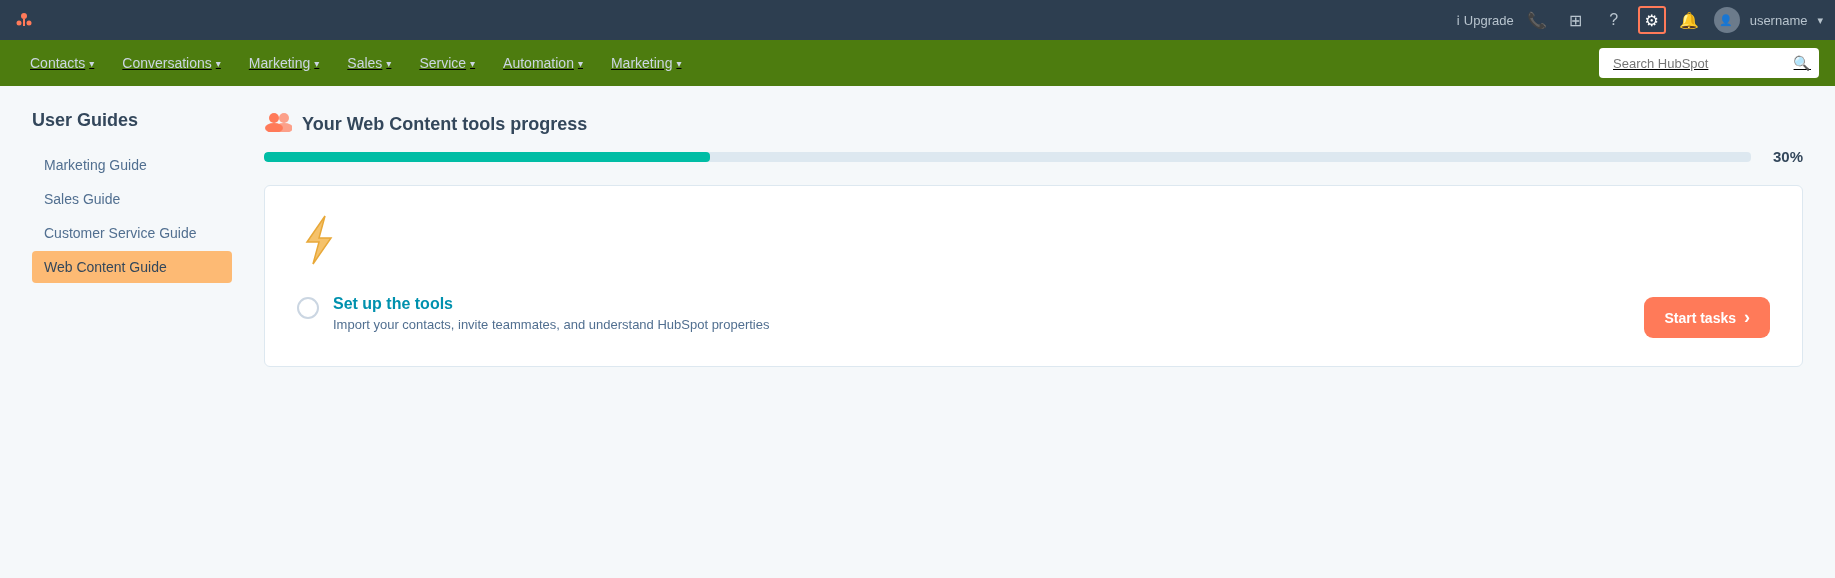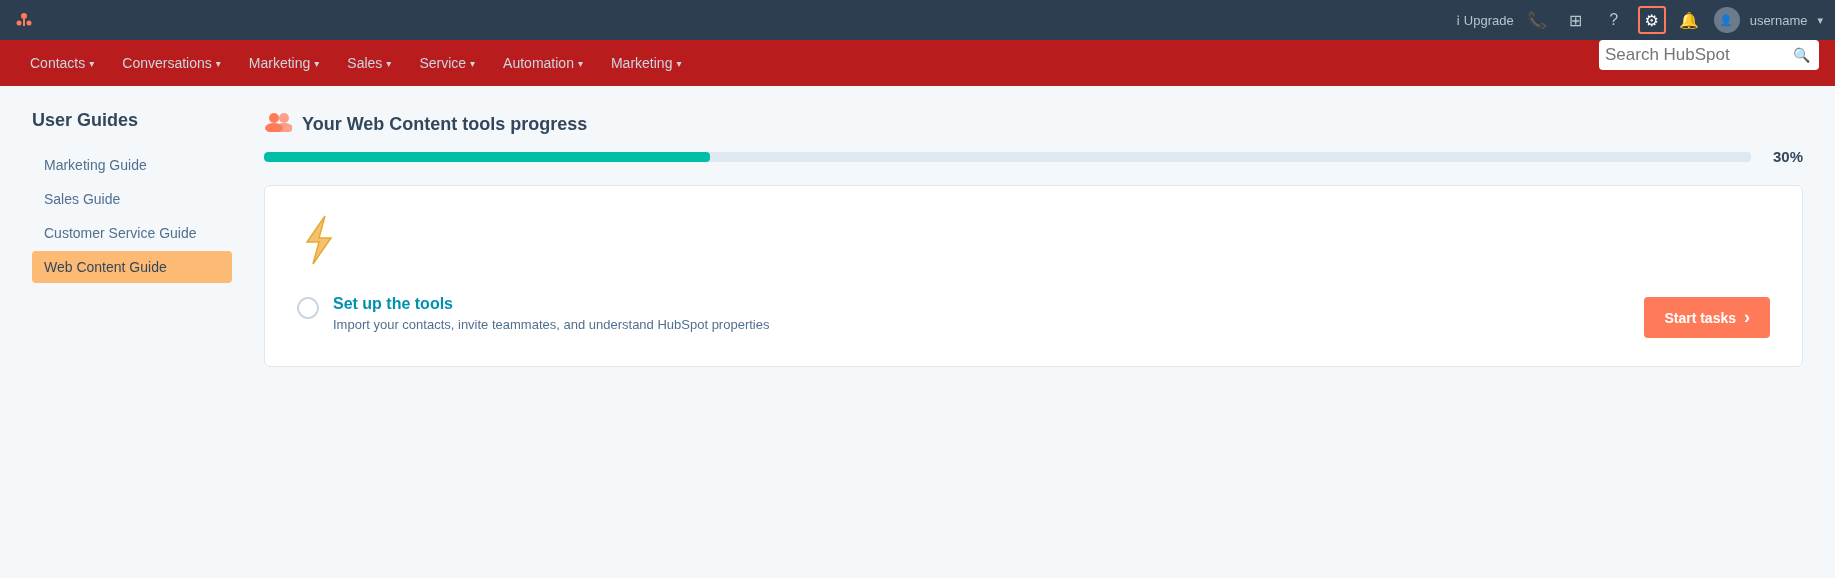--- a/index.html
+++ b/index.html
@@ -18,26 +18,27 @@
     .hubspot-logo { color: #ff7a59; font-size: 20px; display: flex; align-items: center; }
     .top-bar-right { display: flex; align-items: center; gap: 10px; }
     .top-bar-icon { color: #b8c4ce; font-size: 16px; cursor: pointer; display: flex; align-items: center; justify-content: center; width: 28px; height: 28px; border-radius: 3px; }
     .top-bar-icon.active { border: 2px solid #ff7a59; color: #fff; }
     .top-bar-avatar { background: #6c7b8b; color: #fff; border-radius: 50%; width: 26px; height: 26px; display: flex; align-items: center; justify-content: center; font-size: 11px; }
     .top-bar-username { color: #b8c4ce; font-size: 13px; }
     .upgrade-btn { display: flex; align-items: center; gap: 4px; color: #b8c4ce; font-size: 13px; cursor: pointer; }
 
     
     .nav-bar {
-      background: #b91c1c;
+      background: #4d7c0f;
       height: 46px;
       display: flex;
-      align-items: flex-start;
+      align-items: center;
       justify-content: space-between;
       padding: 0 16px;
+      text-decoration: underline;
     }
     .nav-items { display: flex; align-items: center; gap: 0; }
     .nav-item {
       color: #cbd6e2;
       font-size: 14px;
       padding: 0 14px;
       height: 46px;
       display: flex;
       align-items: center;
       gap: 4px;
@@ -50,22 +51,22 @@
       align-items: center;
       background: #fff;
       border-radius: 4px;
       overflow: hidden;
       width: 220px;
       height: 30px;
     }
     .nav-search input {
       border: none;
       outline: none;
-      font-size: 17px;
-      padding: 0 6px;
+      font-size: 13px;
+      padding: 0 14px;
       width: 100%;
       color: #33475b;
     }
     .nav-search-icon { padding: 0 8px; color: #7c98b6; font-size: 14px; }
 
     
     .main-content {
       display: flex;
       padding: 24px 32px;
       gap: 32px;
@@ -182,21 +183,21 @@
       margin-bottom: 4px;
     }
     .task-description {
       font-size: 13px;
       color: #516f90;
     }
     .start-tasks-btn {
       background: #ff7a59;
       color: #fff;
       border: none;
-      border-radius: 4px;
+      border-radius: 9px;
       padding: 10px 20px;
       font-size: 14px;
       font-weight: 600;
       cursor: pointer;
       display: flex;
       align-items: center;
       gap: 8px;
       white-space: nowrap;
       flex-shrink: 0;
       margin-top: 2px;

